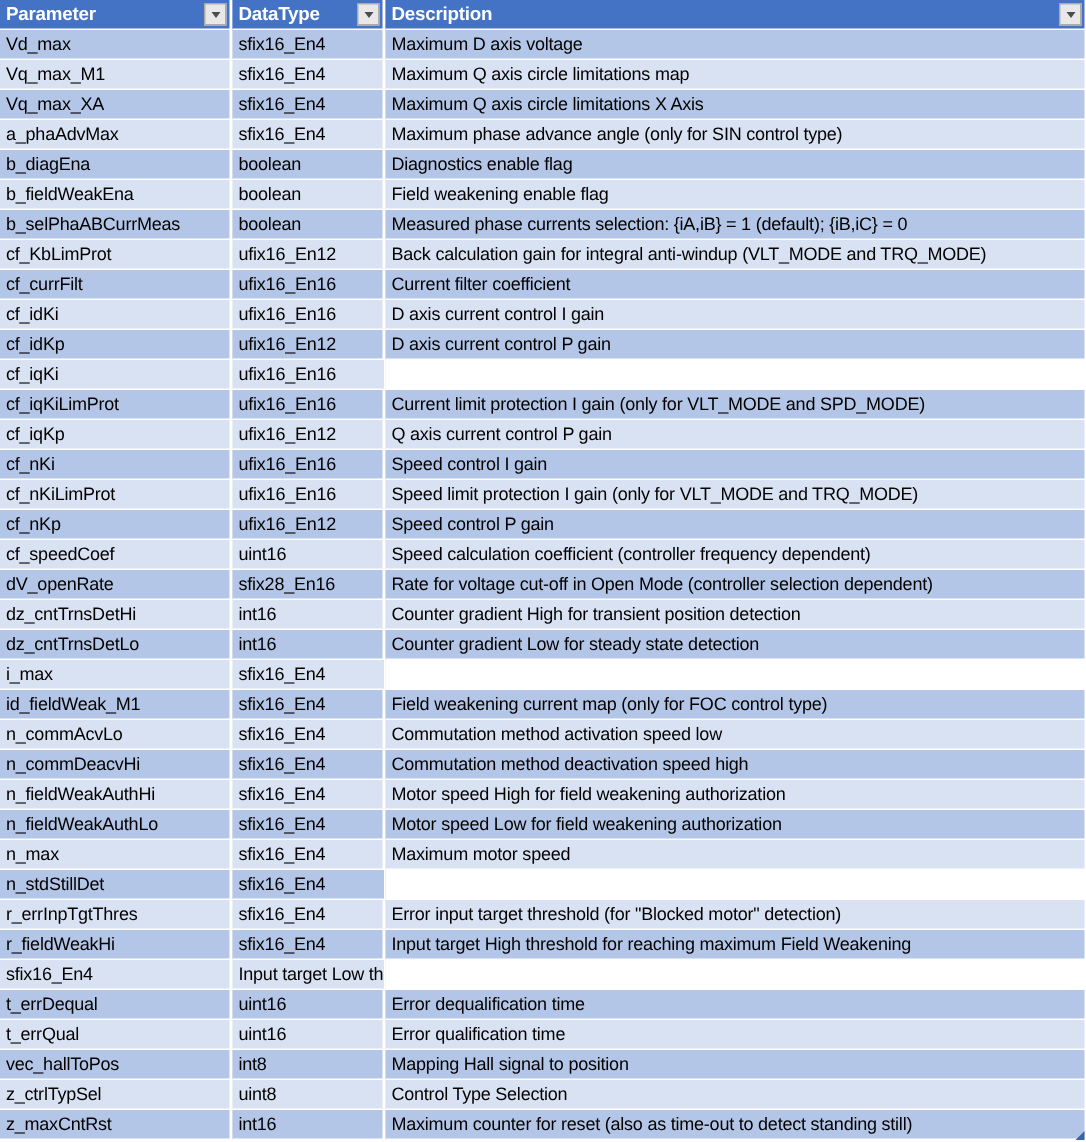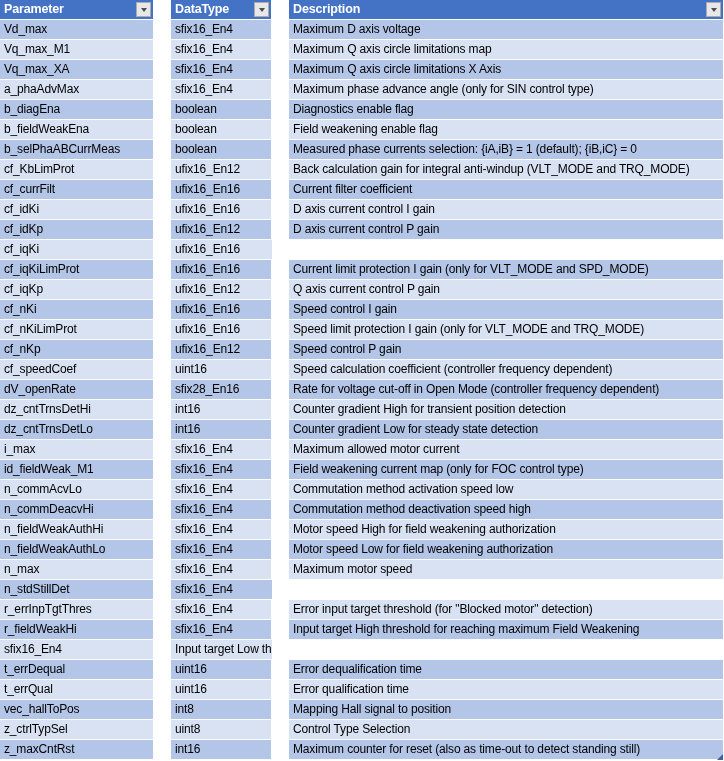--- a/index.html
+++ b/index.html
@@ -20,21 +20,20 @@
     position:relative;
     width:724px;height:761px;
     background:var(--grid-line);
     overflow:hidden;
   }
   .trow{
     display:grid;
     grid-template-columns:155px 102px 1fr;
     height:20px;
     box-sizing:border-box;
-    gap:16px;
   }
   .cell{
     box-sizing:border-box;
     height:20px;
     line-height:19px;
     padding:0 3px 0 4px;
     font-size:12px;
     color:var(--cell-text);
     white-space:nowrap;
     overflow:hidden;
@@ -208,39 +207,38 @@
 
   <div class="trow">
     <div class="cell">cf_speedCoef</div>
     <div class="cell">uint16</div>
     <div class="cell">Speed calculation coefficient (controller frequency dependent)</div>
   </div>
 
   <div class="trow">
     <div class="cell">dV_openRate</div>
     <div class="cell">sfix28_En16</div>
-    <div class="cell">Rate for voltage cut-off in Open Mode (controller frequency dependent)</div>
+    <div class="cell">Rate for voltage cut-off in Open Mode (controller selection dependent)</div>
   </div>
 
   <div class="trow">
     <div class="cell">dz_cntTrnsDetHi</div>
     <div class="cell">int16</div>
     <div class="cell">Counter gradient High for transient position detection</div>
   </div>
 
   <div class="trow">
     <div class="cell">dz_cntTrnsDetLo</div>
     <div class="cell">int16</div>
     <div class="cell">Counter gradient Low for steady state detection</div>
   </div>
 
   <div class="trow">
     <div class="cell">i_max</div>
     <div class="cell">sfix16_En4</div>
-    <div class="cell">Maximum allowed motor current</div>
   </div>
 
   <div class="trow">
     <div class="cell">id_fieldWeak_M1</div>
     <div class="cell">sfix16_En4</div>
     <div class="cell">Field weakening current map (only for FOC control type)</div>
   </div>
 
   <div class="trow">
     <div class="cell">n_commAcvLo</div>

